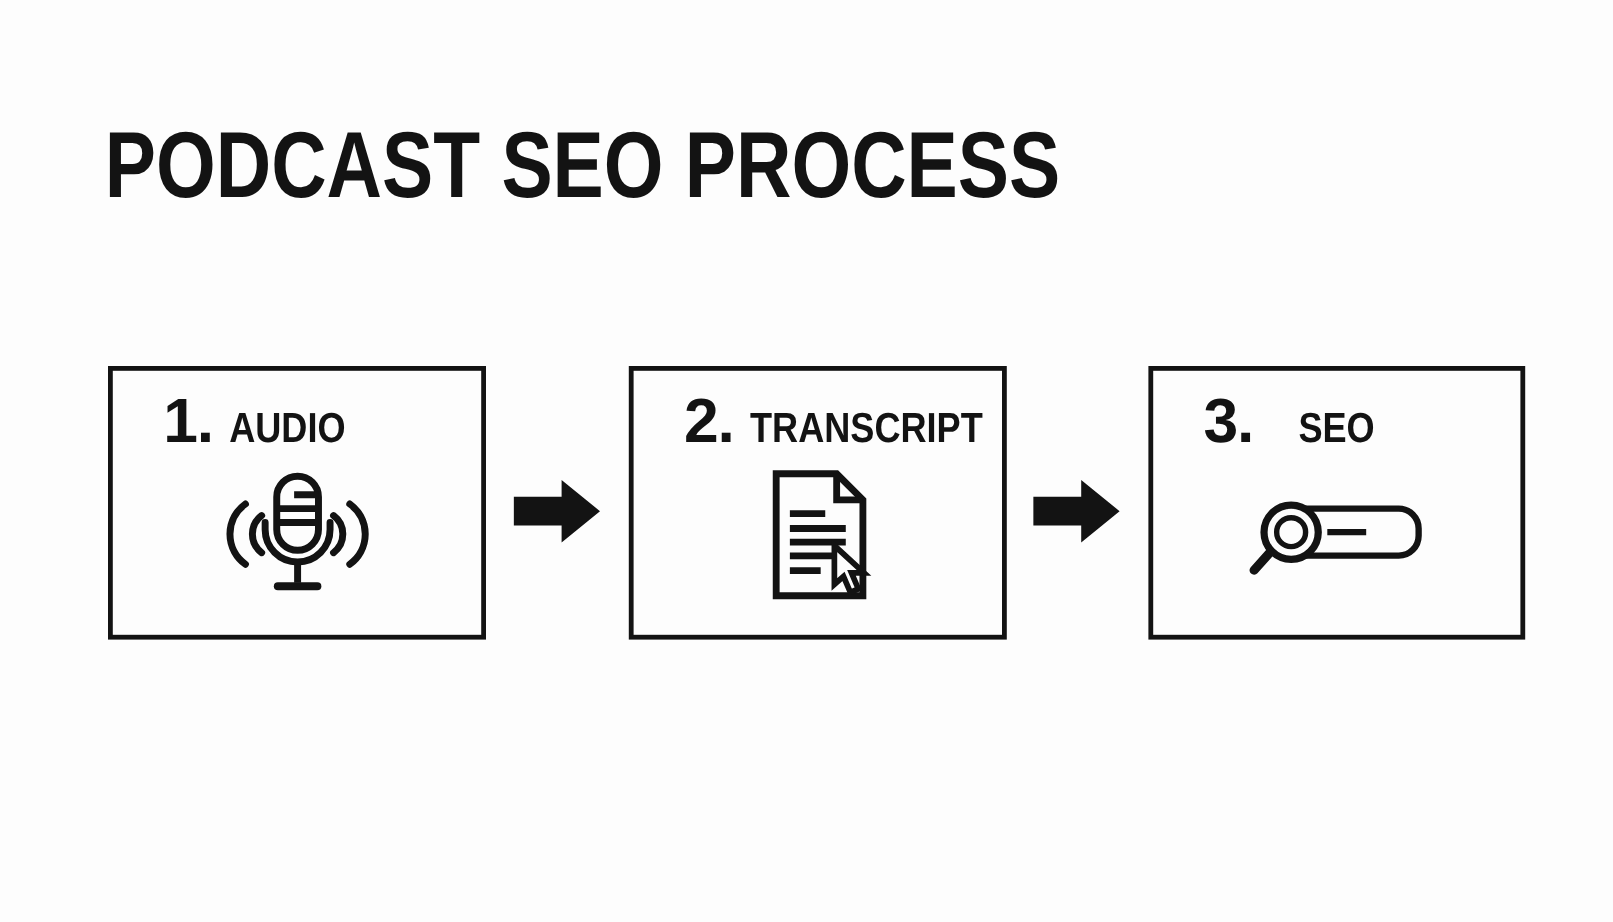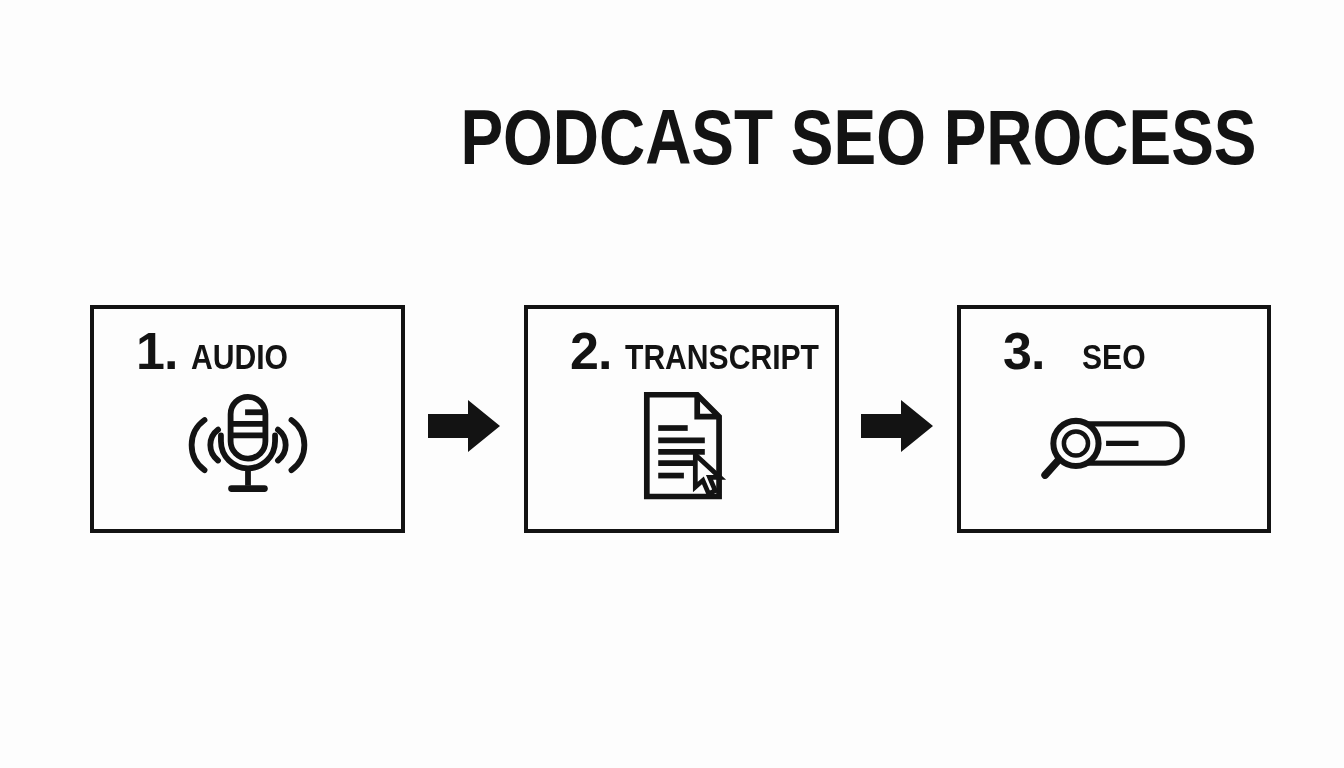--- a/index.html
+++ b/index.html
@@ -4,21 +4,21 @@
 <style>
   html,body{margin:0;padding:0;}
   body{
     width:1344px;height:768px;position:relative;
     background:#fdfdfd;color:#131313;
     font-family:"Liberation Sans","DejaVu Sans",sans-serif;
     overflow:hidden;
   }
   .title{
     position:absolute;top:98px;left:0;width:100%;
-    text-align:right;font-size:78px;font-weight:700;line-height:1;
+    text-align:left;font-size:78px;font-weight:700;line-height:1;
     white-space:nowrap;
   }
   .title-inner{display:inline-block;transform:scaleX(0.82);transform-origin:center;}
 
   .step-box{
     position:absolute;top:305px;width:315px;height:228px;
     border:4px solid #131313;box-sizing:border-box;background:#fdfdfd;
     display:flex;flex-direction:column;
   }
   .box-1{left:90px;}

